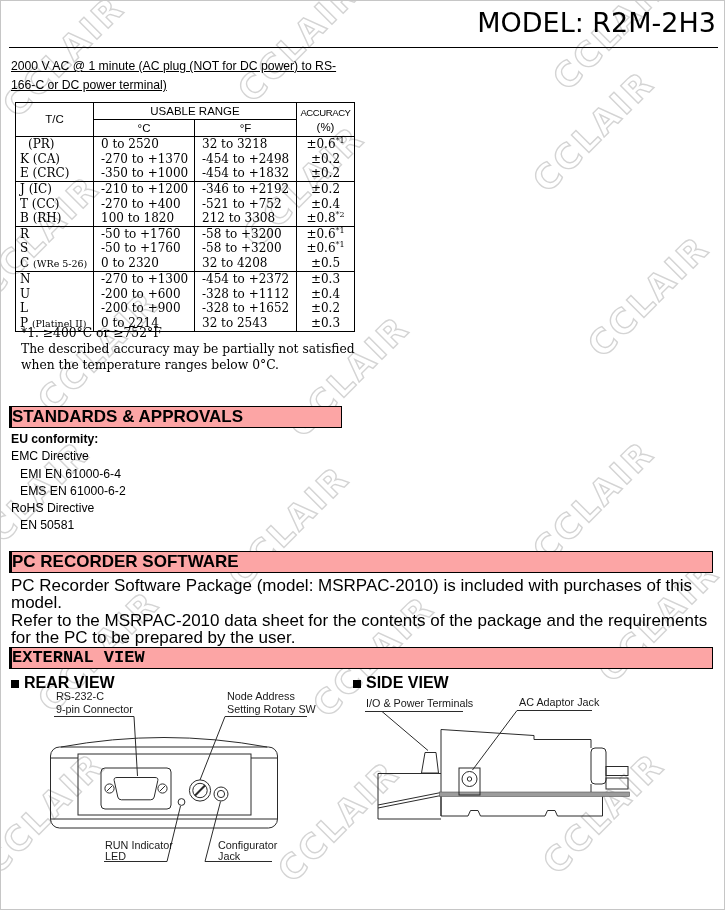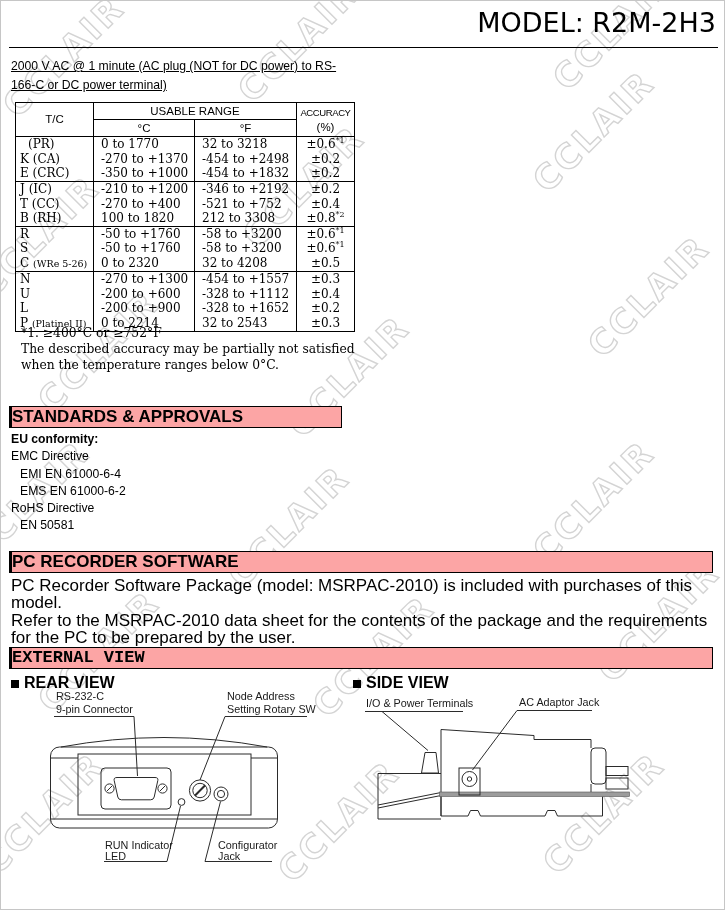--- a/index.html
+++ b/index.html
@@ -95,21 +95,21 @@
           </th>
         </tr>
         <tr>
           <th style="width:93px">°C</th>
           <th style="width:94px">°F</th>
         </tr>
       </thead>
       <tbody>
         <tr>
           <td class="tc pr"><span>(PR)</span></td>
-          <td class="cc">0 to 1770</td>
+          <td class="cc">0 to 2520</td>
           <td class="ff">32 to 3218</td>
           <td class="ac"><span>±0.6</span><sup>*1</sup></td>
         </tr>
         <tr>
           <td class="tc"><span>K (CA)</span></td>
           <td class="cc">-270 to +1370</td>
           <td class="ff">-454 to +2498</td>
           <td class="ac"><span>±0.2</span><sup></sup></td>
         </tr>
         <tr>
@@ -156,21 +156,21 @@
           <td class="tc"><span>C</span> <span class="sm">(WRe 5-26)</span></td>
           <td class="cc">0 to 2320</td>
           <td class="ff">32 to 4208</td>
           <td class="ac"><span>±0.5</span><sup></sup></td>
         </tr>
       </tbody>
       <tbody>
         <tr>
           <td class="tc"><span>N</span></td>
           <td class="cc">-270 to +1300</td>
-          <td class="ff">-454 to +1557</td>
+          <td class="ff">-454 to +2372</td>
           <td class="ac"><span>±0.3</span><sup></sup></td>
         </tr>
         <tr>
           <td class="tc"><span>U</span></td>
           <td class="cc">-200 to +600</td>
           <td class="ff">-328 to +1112</td>
           <td class="ac"><span>±0.4</span><sup></sup></td>
         </tr>
         <tr>
           <td class="tc"><span>L</span></td>

